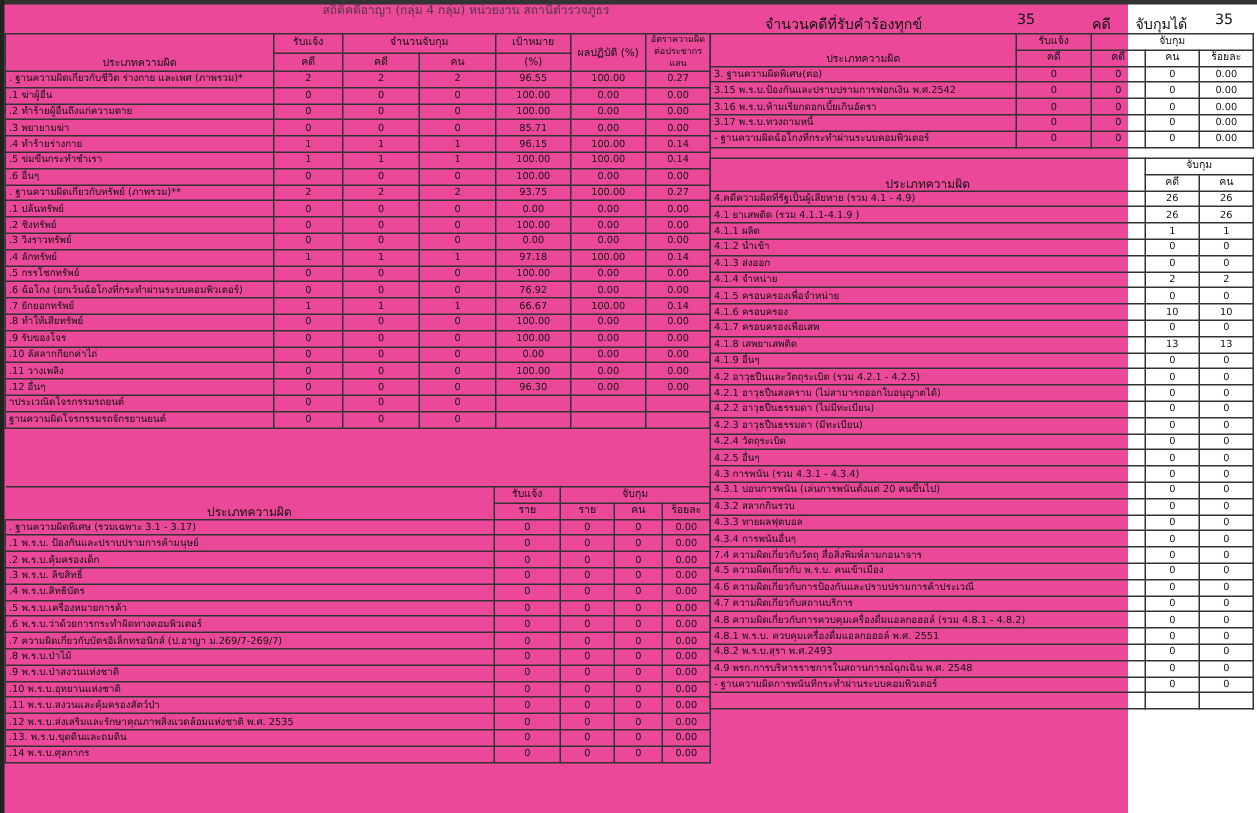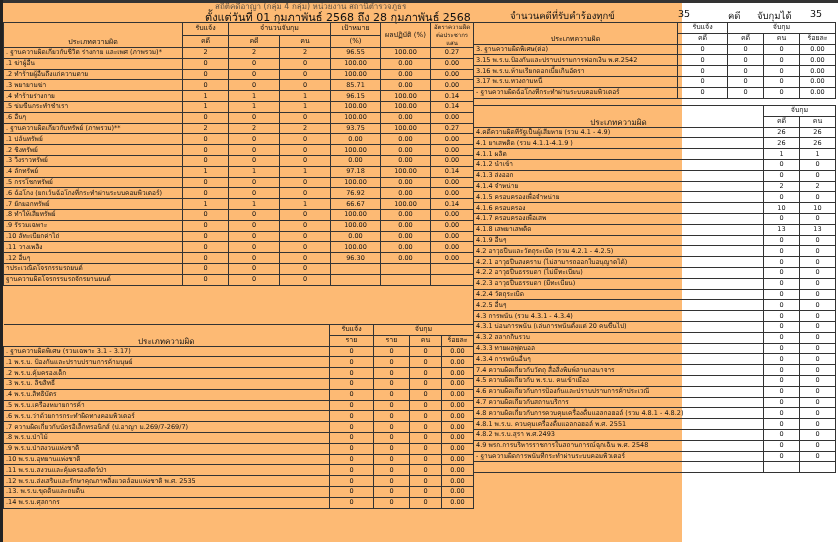--- a/index.html
+++ b/index.html
@@ -1,17 +1,17 @@
 <!DOCTYPE html>
 <html><head>
 <meta charset="utf-8">
 <style>
   html,body{margin:0;padding:0;background:#fff;}
   body{width:838px;height:542px;overflow:hidden;position:relative;font-family:"DejaVu Sans",sans-serif;color:#111;}
-  .page{position:absolute;left:0;top:0;width:682px;height:542px;background:#fdba74;}
+  .page{position:absolute;left:0;top:0;width:752px;height:542px;background:#ec4899;}
   .left-edge{position:absolute;left:0;top:0;width:3px;height:542px;background:#222;}
   .top-edge{position:absolute;left:0;top:0;width:838px;height:3px;background:#333;}
   .title-cut{position:absolute;left:215px;top:0;font-size:8px;color:#333;white-space:nowrap;opacity:.8;}
   .subtitle{position:absolute;left:205px;top:8px;font-size:11px;white-space:nowrap;}
   .summary{position:absolute;left:510px;top:8px;font-size:9.5px;white-space:nowrap;}
   .summary span{position:absolute;top:0;}
   table{border-collapse:collapse;position:absolute;font-size:6.5px;table-layout:fixed;}
   td,th{border:1px solid #333;padding:0 2px;height:9.8px;line-height:9px;white-space:nowrap;overflow:hidden;font-weight:normal;}
   th{font-size:7px;}
   td.num{text-align:center;}
@@ -23,21 +23,20 @@
   #tR2{left:473px;top:105px;width:362px;}
 </style>
 </head>
 <body>
 
 <div class="page">
   <div class="top-edge"></div>
   <div class="left-edge"></div>
 
   <div class="title-cut">สถิติคดีอาญา (กลุ่ม 4 กลุ่ม) หน่วยงาน สถานีตำรวจภูธร</div>
-  <div class="subtitle">ตั้งแต่วันที่ 01 กุมภาพันธ์ 2568 ถึง 28 กุมภาพันธ์ 2568</div>
 
   <div class="summary">
     <span style="left:0">จำนวนคดีที่รับคำร้องทุกข์</span>
     <span style="left:168px">35</span>
     <span style="left:218px">คดี</span>
     <span style="left:247px">จับกุมได้</span>
     <span style="left:300px">35</span>
 
   </div>
 
@@ -206,30 +205,30 @@
         <tr>
           <td class="lbl">.8 ทำให้เสียทรัพย์</td>
           <td class="num">0</td>
           <td class="num">0</td>
           <td class="num">0</td>
           <td class="num">100.00</td>
           <td class="num">0.00</td>
           <td class="num">0.00</td>
         </tr>
         <tr>
-          <td class="lbl">.9 รัรวมเฉพาะ</td>
-          <td class="num">0</td>
-          <td class="num">0</td>
-          <td class="num">0</td>
-          <td class="num">100.00</td>
-          <td class="num">0.00</td>
-          <td class="num">0.00</td>
-        </tr>
-        <tr>
-          <td class="lbl">.10 ลัทะเบียกค่าไถ่</td>
+          <td class="lbl">.9 รับของโจร</td>
+          <td class="num">0</td>
+          <td class="num">0</td>
+          <td class="num">0</td>
+          <td class="num">100.00</td>
+          <td class="num">0.00</td>
+          <td class="num">0.00</td>
+        </tr>
+        <tr>
+          <td class="lbl">.10 ลัสลากกียกค่าไถ่</td>
           <td class="num">0</td>
           <td class="num">0</td>
           <td class="num">0</td>
           <td class="num">0.00</td>
           <td class="num">0.00</td>
           <td class="num">0.00</td>
         </tr>
         <tr>
           <td class="lbl">.11 วางเพลิง</td>
           <td class="num">0</td>

